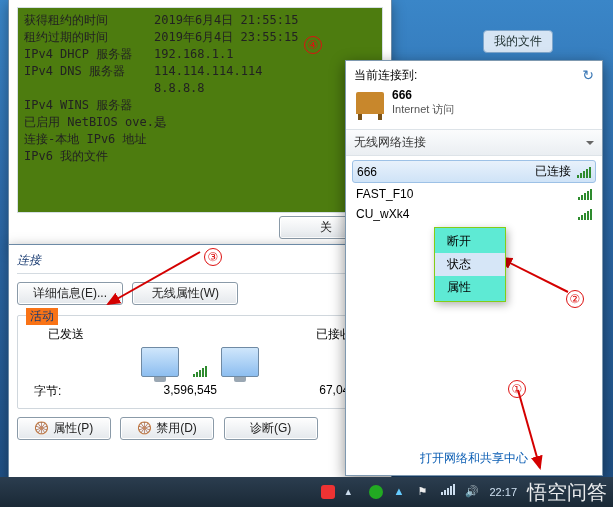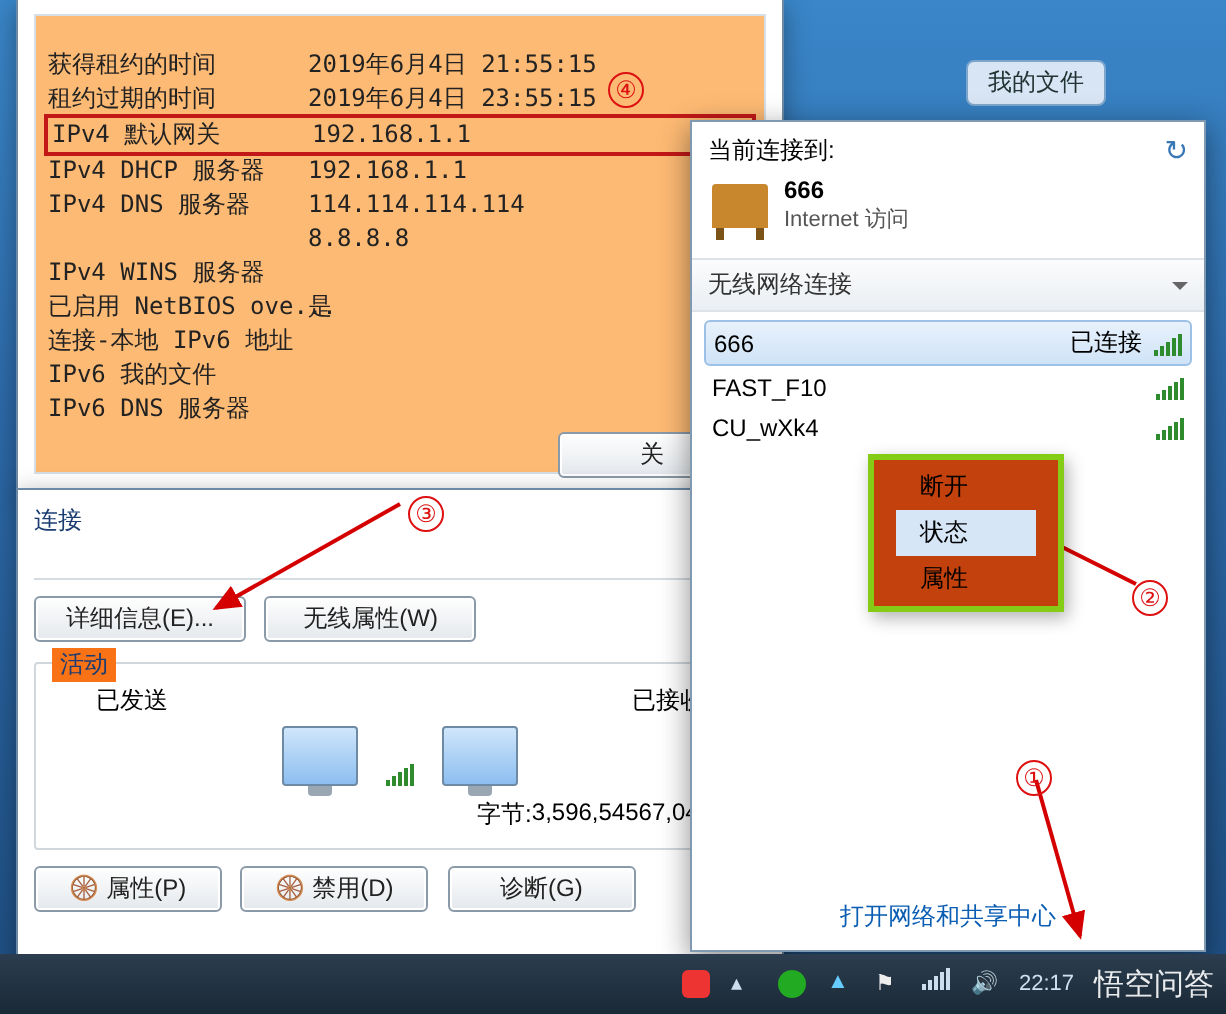--- a/index.html
+++ b/index.html
@@ -10,21 +10,21 @@
     background:linear-gradient(180deg,#3a86c8 0%,#2d6aa9 40%,#1e4d80 100%);
     position:relative;
   }
   
   .panel{
     position:absolute;background:#fff;border:1px solid #6c8aa6;
     box-shadow:0 3px 12px rgba(0,0,0,.35);
     padding:7px 8px 8px 8px;
   }
   .inner{
-    border:1px solid #d5dfe5;background:#fdba74;padding:16px 6px;
+    border:1px solid #d5dfe5;background:#4d7c0f;padding:4px 6px;
   }
   
   .kv{line-height:17px;white-space:nowrap;overflow:hidden;color:#222;}
   .kv .k{display:inline-block;width:130px;font-family:"SimSun","MS Gothic",monospace;}
   .kv .v{font-family:"SimSun","MS Gothic",monospace;}
   .boxed-row{border:2px solid #c21818;margin:-1px -2px;padding:0 2px;}
   
   .btn{
     display:inline-block;min-width:84px;padding:2px 10px;text-align:center;
     background:linear-gradient(#fefefe,#e4e8ec);border:1px solid #8a9aa8;
@@ -59,72 +59,70 @@
   .net-item{display:flex;align-items:center;justify-content:space-between;padding:3px 2px;}
   .net-item.sel{background:linear-gradient(#e8f1fb,#cfe3f7);border:1px solid #9dc1e6;border-radius:3px;margin:1px -2px;padding:2px 4px;}
   .sig{display:inline-flex;gap:1px;align-items:flex-end;height:12px;}
   .sig i{width:2px;background:#2e8b2e;display:inline-block;}
   .sig i:nth-child(1){height:3px}
   .sig i:nth-child(2){height:5px}
   .sig i:nth-child(3){height:7px}
   .sig i:nth-child(4){height:9px}
   .sig i:nth-child(5){height:11px}
   .ctx{
-    position:absolute;background:#c2410c;border:3px solid #84cc16;box-shadow:2px 3px 8px rgba(0,0,0,.3);
-    padding:2px 11px;min-width:70px;z-index:5;
+    position:absolute;background:#5eead4;border:1px solid #84cc16;box-shadow:2px 3px 8px rgba(0,0,0,.3);
+    padding:2px 0;min-width:70px;z-index:5;
   }
   .ctx div{padding:3px 12px;}
   .ctx div.hover{background:#d6e6f7;}
   .link{color:#0a5db3;text-align:center;padding-top:8px;}
   .refresh{color:#3a77b5;font-size:14px;}
   
   .ann{position:absolute;pointer-events:none;font-size:14px;color:#d11;}
   .circ{display:inline-block;border:1px solid #d11;border-radius:50%;width:16px;height:16px;line-height:16px;text-align:center;font-size:12px;}
   
   .taskbar{
     position:absolute;left:0;right:0;bottom:0;height:30px;
     background:linear-gradient(#2b3d4f,#1a2936);display:flex;align-items:center;justify-content:flex-end;
     padding:0 6px;gap:10px;color:#cfe1f2;font-size:11px;
   }
   .tray-ico{width:14px;height:14px;display:inline-block;}
-  .watermark{color:#fff;font-size:15px;opacity:.9;text-align:center;}
+  .watermark{color:#fff;font-size:20px;opacity:.9;text-align:center;}
   .pill{position:absolute;top:30px;right:60px;background:#d7e5f4;border:1px solid #7ea6cc;border-radius:4px;padding:2px 10px;font-size:12px;color:#233;}
   
   .mons{display:inline-flex;gap:14px;align-items:flex-end;justify-content:center;width:100%;margin:4px 0 6px 0;}
   .mon{width:36px;height:28px;background:linear-gradient(#cfe6fb,#8dbef0);border:1px solid #6f8aa4;border-radius:2px;position:relative;}
   .mon::after{content:"";position:absolute;bottom:-6px;left:50%;transform:translateX(-50%);width:12px;height:5px;background:#9aa7b3;border-radius:0 0 2px 2px;}
   .btnrow-right{position:absolute;right:12px;display:flex;}
   svg.arrow{position:absolute;pointer-events:none;}
 </style>
 </head>
 <body>
 
 <div class="pill"><span>我的文件</span></div>
 
 <div class="panel" style="left:8px;top:0;width:366px;height:232px;border-top:none;">
   <div class="inner" style="height:196px;" id="kvhost">
       <div class="kv"><span class="k">获得租约的时间</span><span class="v">2019年6月4日 21:55:15</span></div>
       <div class="kv"><span class="k">租约过期的时间</span><span class="v">2019年6月4日 23:55:15</span></div>
-      <div class="kv boxed-row"><span class="k">IPv4 默认网关</span><span class="v">192.168.1.1</span></div>
       <div class="kv"><span class="k">IPv4 DHCP 服务器</span><span class="v">192.168.1.1</span></div>
       <div class="kv"><span class="k">IPv4 DNS 服务器</span><span class="v">114.114.114.114</span></div>
       <div class="kv"><span class="k"></span><span class="v">8.8.8.8</span></div>
       <div class="kv"><span class="k">IPv4 WINS 服务器</span><span class="v"></span></div>
       <div class="kv"><span class="k">已启用 NetBIOS ove...</span><span class="v">是</span></div>
       <div class="kv"><span class="k">连接-本地 IPv6 地址</span><span class="v"></span></div>
       <div class="kv"><span class="k">IPv6 我的文件</span><span class="v"></span></div>
-      <div class="kv"><span class="k">IPv6 DNS 服务器</span><span class="v"></span></div>
     </div>
   <div class="btnrow-right" style="bottom:8px;">
     <span class="btn btn--small">关</span>
   </div>
 </div>
 
 <div class="panel" style="left:8px;top:244px;width:366px;height:224px;">
-  <div style="color:#1a3c72;border-bottom:1px solid #d4dbe1;padding-bottom:20px;">连接</div>
+  <div style="color:#1a3c72;border-bottom:1px solid #d4dbe1;padding-bottom:4px;font-style:italic;">连接</div>
 
 
   <div style="margin-top:8px;">
     <span class="btn">详细信息(E)...</span>
     <span class="btn">无线属性(W)</span>
   </div>
 
   <div class="group">
     <span class="legend">活动</span>
     <div style="display:flex;justify-content:space-between;padding:0 20px;">
@@ -135,21 +133,21 @@
       <span class="mon"></span>
       <span class="sig" style="height:16px;">
           <i></i>
           <i></i>
           <i></i>
           <i></i>
           <i></i>
         </span>
       <span class="mon"></span>
     </div>
-    <div style="display:flex;justify-content:flex-end;padding:0 6px;">
+    <div style="display:flex;justify-content:space-between;padding:0 6px;">
       <span>字节:</span>
       <span>3,596,545</span>
       <span>67,044,0</span>
     </div>
   </div>
 
   <div style="margin-top:8px;">
     <span class="btn btn--small">🛞 <span>属性(P)</span></span>
     <span class="btn btn--small">🛞 <span>禁用(D)</span></span>
     <span class="btn btn--small"><span>诊断(G)</span></span>

